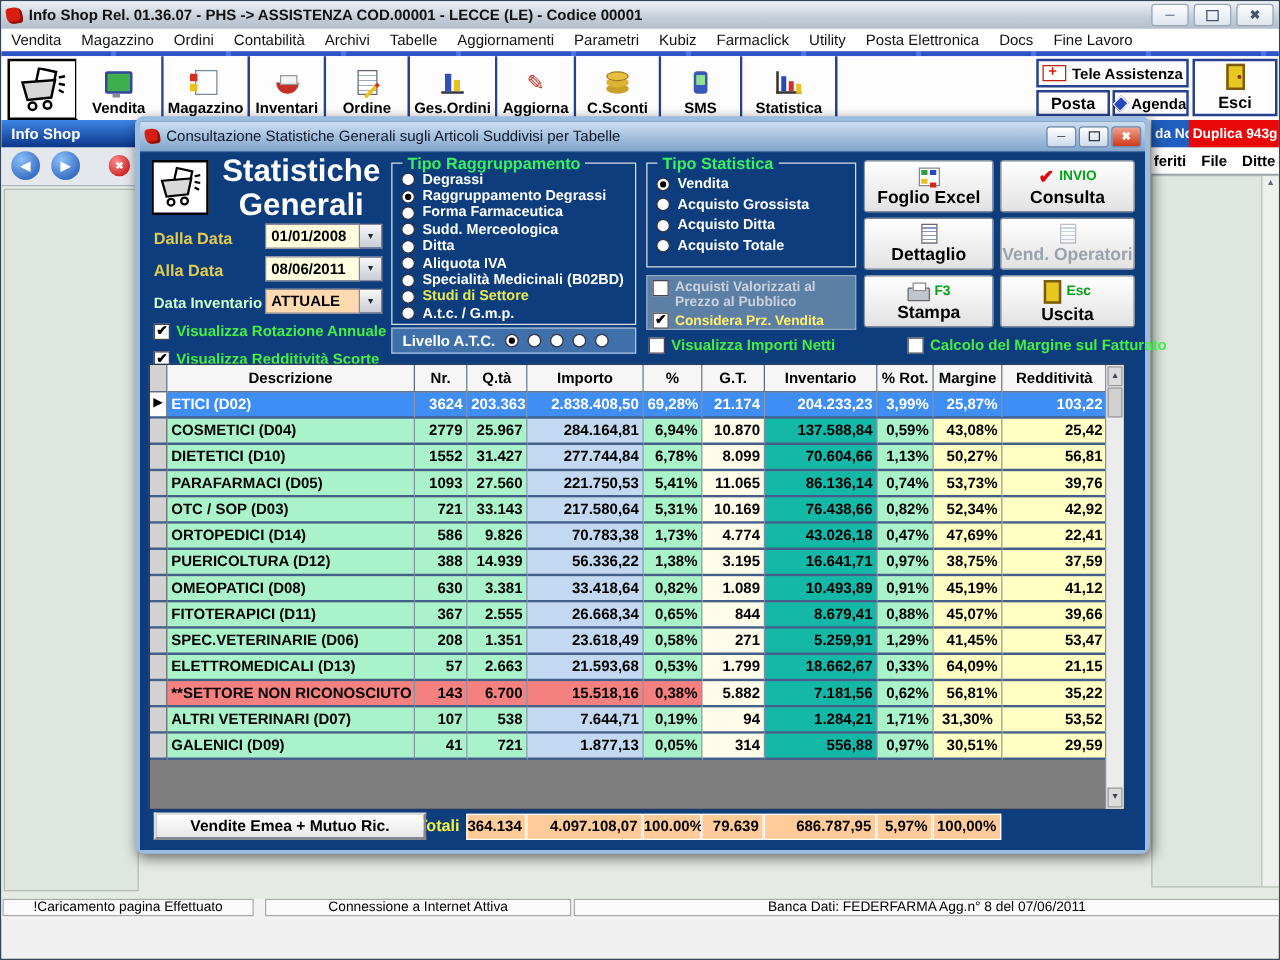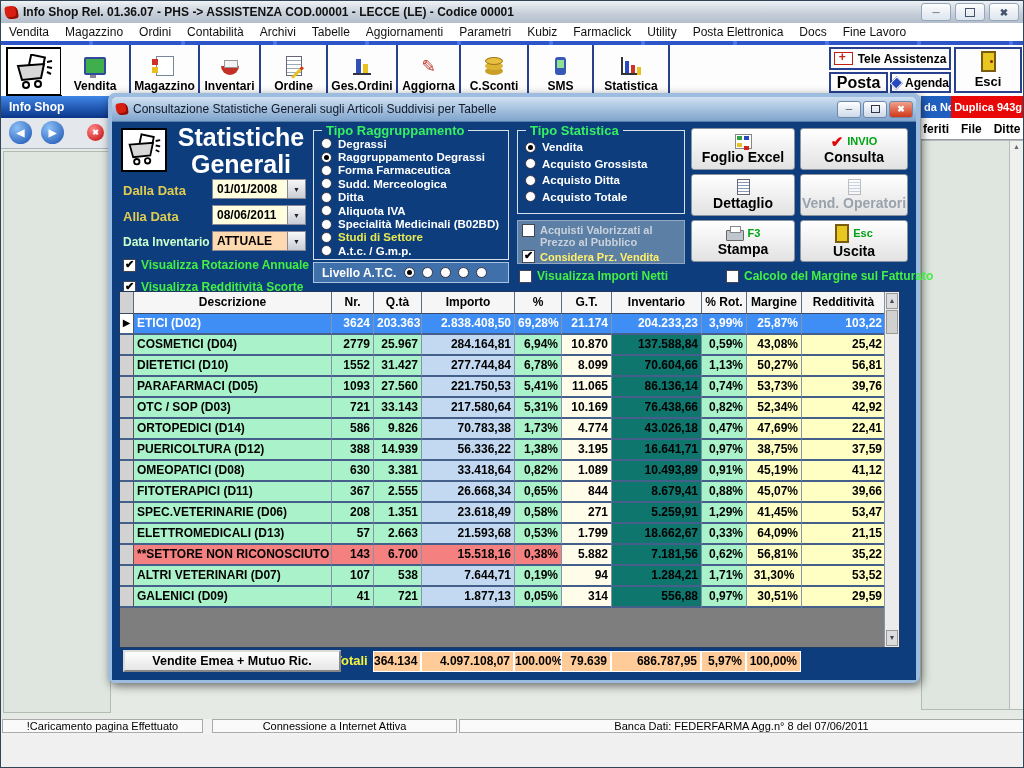--- a/index.html
+++ b/index.html
@@ -144,21 +144,21 @@
   .tbl{position:absolute;left:7px;top:169px;width:781px;height:357px;background:#7e7e7e;border:1px solid #223a5e;box-sizing:border-box;}
   .thead{display:flex;height:22px;}
   .hcell{background:#f6f6f6;border-right:1px solid #56board;border-right:1px solid #5a6a80;border-bottom:1px solid #3a4a66;
     font-size:12px;font-weight:bold;color:#000;text-align:center;line-height:21px;box-sizing:border-box;overflow:hidden;white-space:nowrap;}
   .trow{display:flex;height:21px;}
   .tcell{height:21px;border-right:1px solid #8494aa;border-bottom:2px solid #44608a;box-sizing:border-box;
     font-size:12px;font-weight:bold;color:#000;line-height:18px;overflow:hidden;white-space:nowrap;padding:0 3px;}
   .sel-cell{background:#d2d2d2;border-right:1px solid #555;border-bottom:2px solid #44608a;box-sizing:border-box;
     font-size:10px;line-height:18px;color:#000;text-align:center;padding:0;}
   .c-mint{background:#aaf2c9;} .c-blue{background:#c3d9f1;} .c-cream{background:#fffcea;}
-  .c-cream2{background:#0f766e;} .c-yel{background:#ffffc4;}
+  .c-cream2{background:#14b8a6;} .c-yel{background:#ffffc4;}
   .r-sel .tcell{background:#3f8ef5 !important;color:#fff;}
   .r-red .t-red{background:#f58080 !important;}
   .t-left{text-align:left;} .t-right{text-align:right;}
   .vscroll{position:absolute;right:0;top:0;width:15px;height:355px;background:#ececec;border-left:1px solid #8494aa;box-sizing:border-box;}
   .vscroll .up{position:absolute;top:1px;left:1px;right:1px;height:14px;background:#dcdcdc;border:1px solid #999;
     text-align:center;font-size:7px;color:#445;line-height:13px;}
   .vscroll .thumb{position:absolute;top:18px;left:1px;right:1px;height:22px;background:#d0d0d0;border:1px solid #999;}
   .vscroll .dn{position:absolute;bottom:1px;left:1px;right:1px;height:14px;background:#dcdcdc;border:1px solid #999;
     text-align:center;font-size:7px;color:#445;line-height:13px;}
   
@@ -267,21 +267,21 @@
           <span class="ic">
             <span class="i-stat"></span>
           </span>
           <span class="lbl">Statistica</span>
         </div>
       </div>
     <div class="rgroup" style="left:828px;top:2px;width:122px;height:23px;font-size:12px;gap:5px;">
       <span class="i-amb"></span>
       <span>Tele Assistenza</span>
     </div>
-    <div class="rgroup" style="left:828px;top:27px;width:59px;height:21px;font-size:16px;">
+    <div class="rgroup" style="left:828px;top:27px;width:59px;height:21px;font-size:13px;">
       <span>Posta</span>
     </div>
     <div class="rgroup" style="left:889px;top:27px;width:61px;height:21px;font-size:12px;gap:4px;">
       <span class="i-agenda"></span>
       <span>Agenda</span>
     </div>
     <div class="rgroup" style="left:953px;top:2px;width:68px;height:46px;font-size:13px;flex-direction:column;gap:2px;">
       <span class="i-door"></span>
       <span>Esci</span>
     </div>

